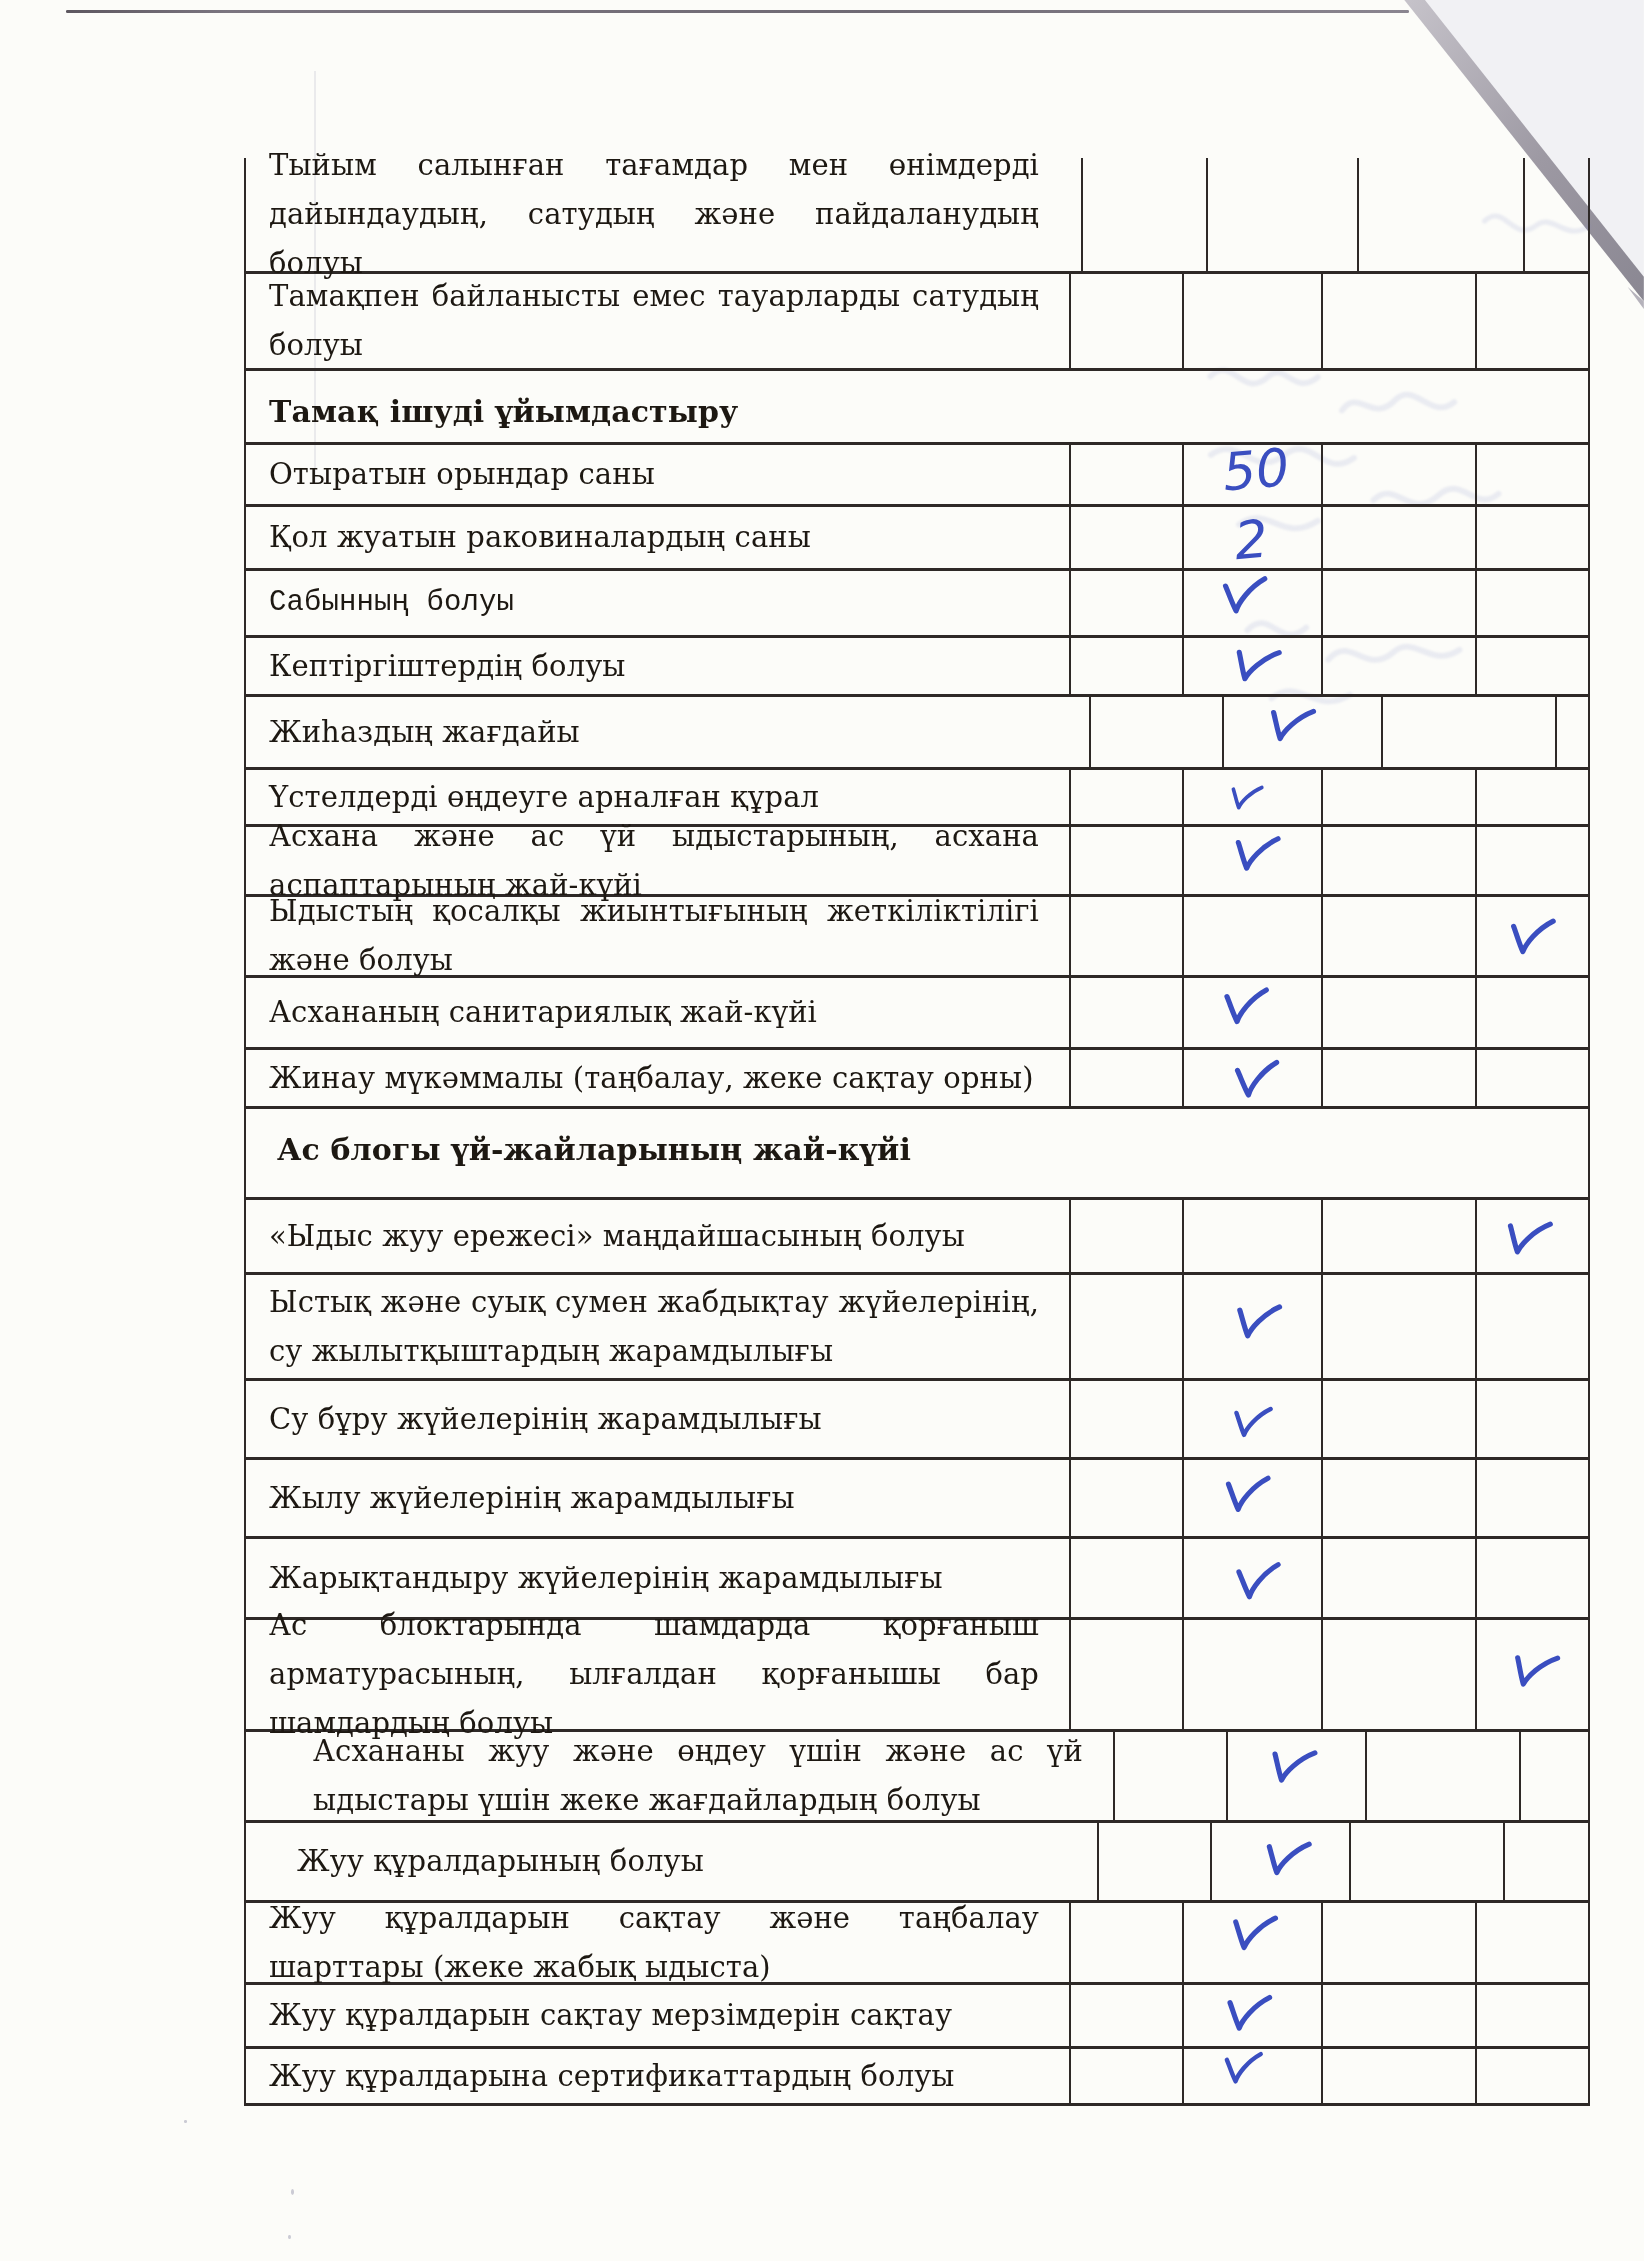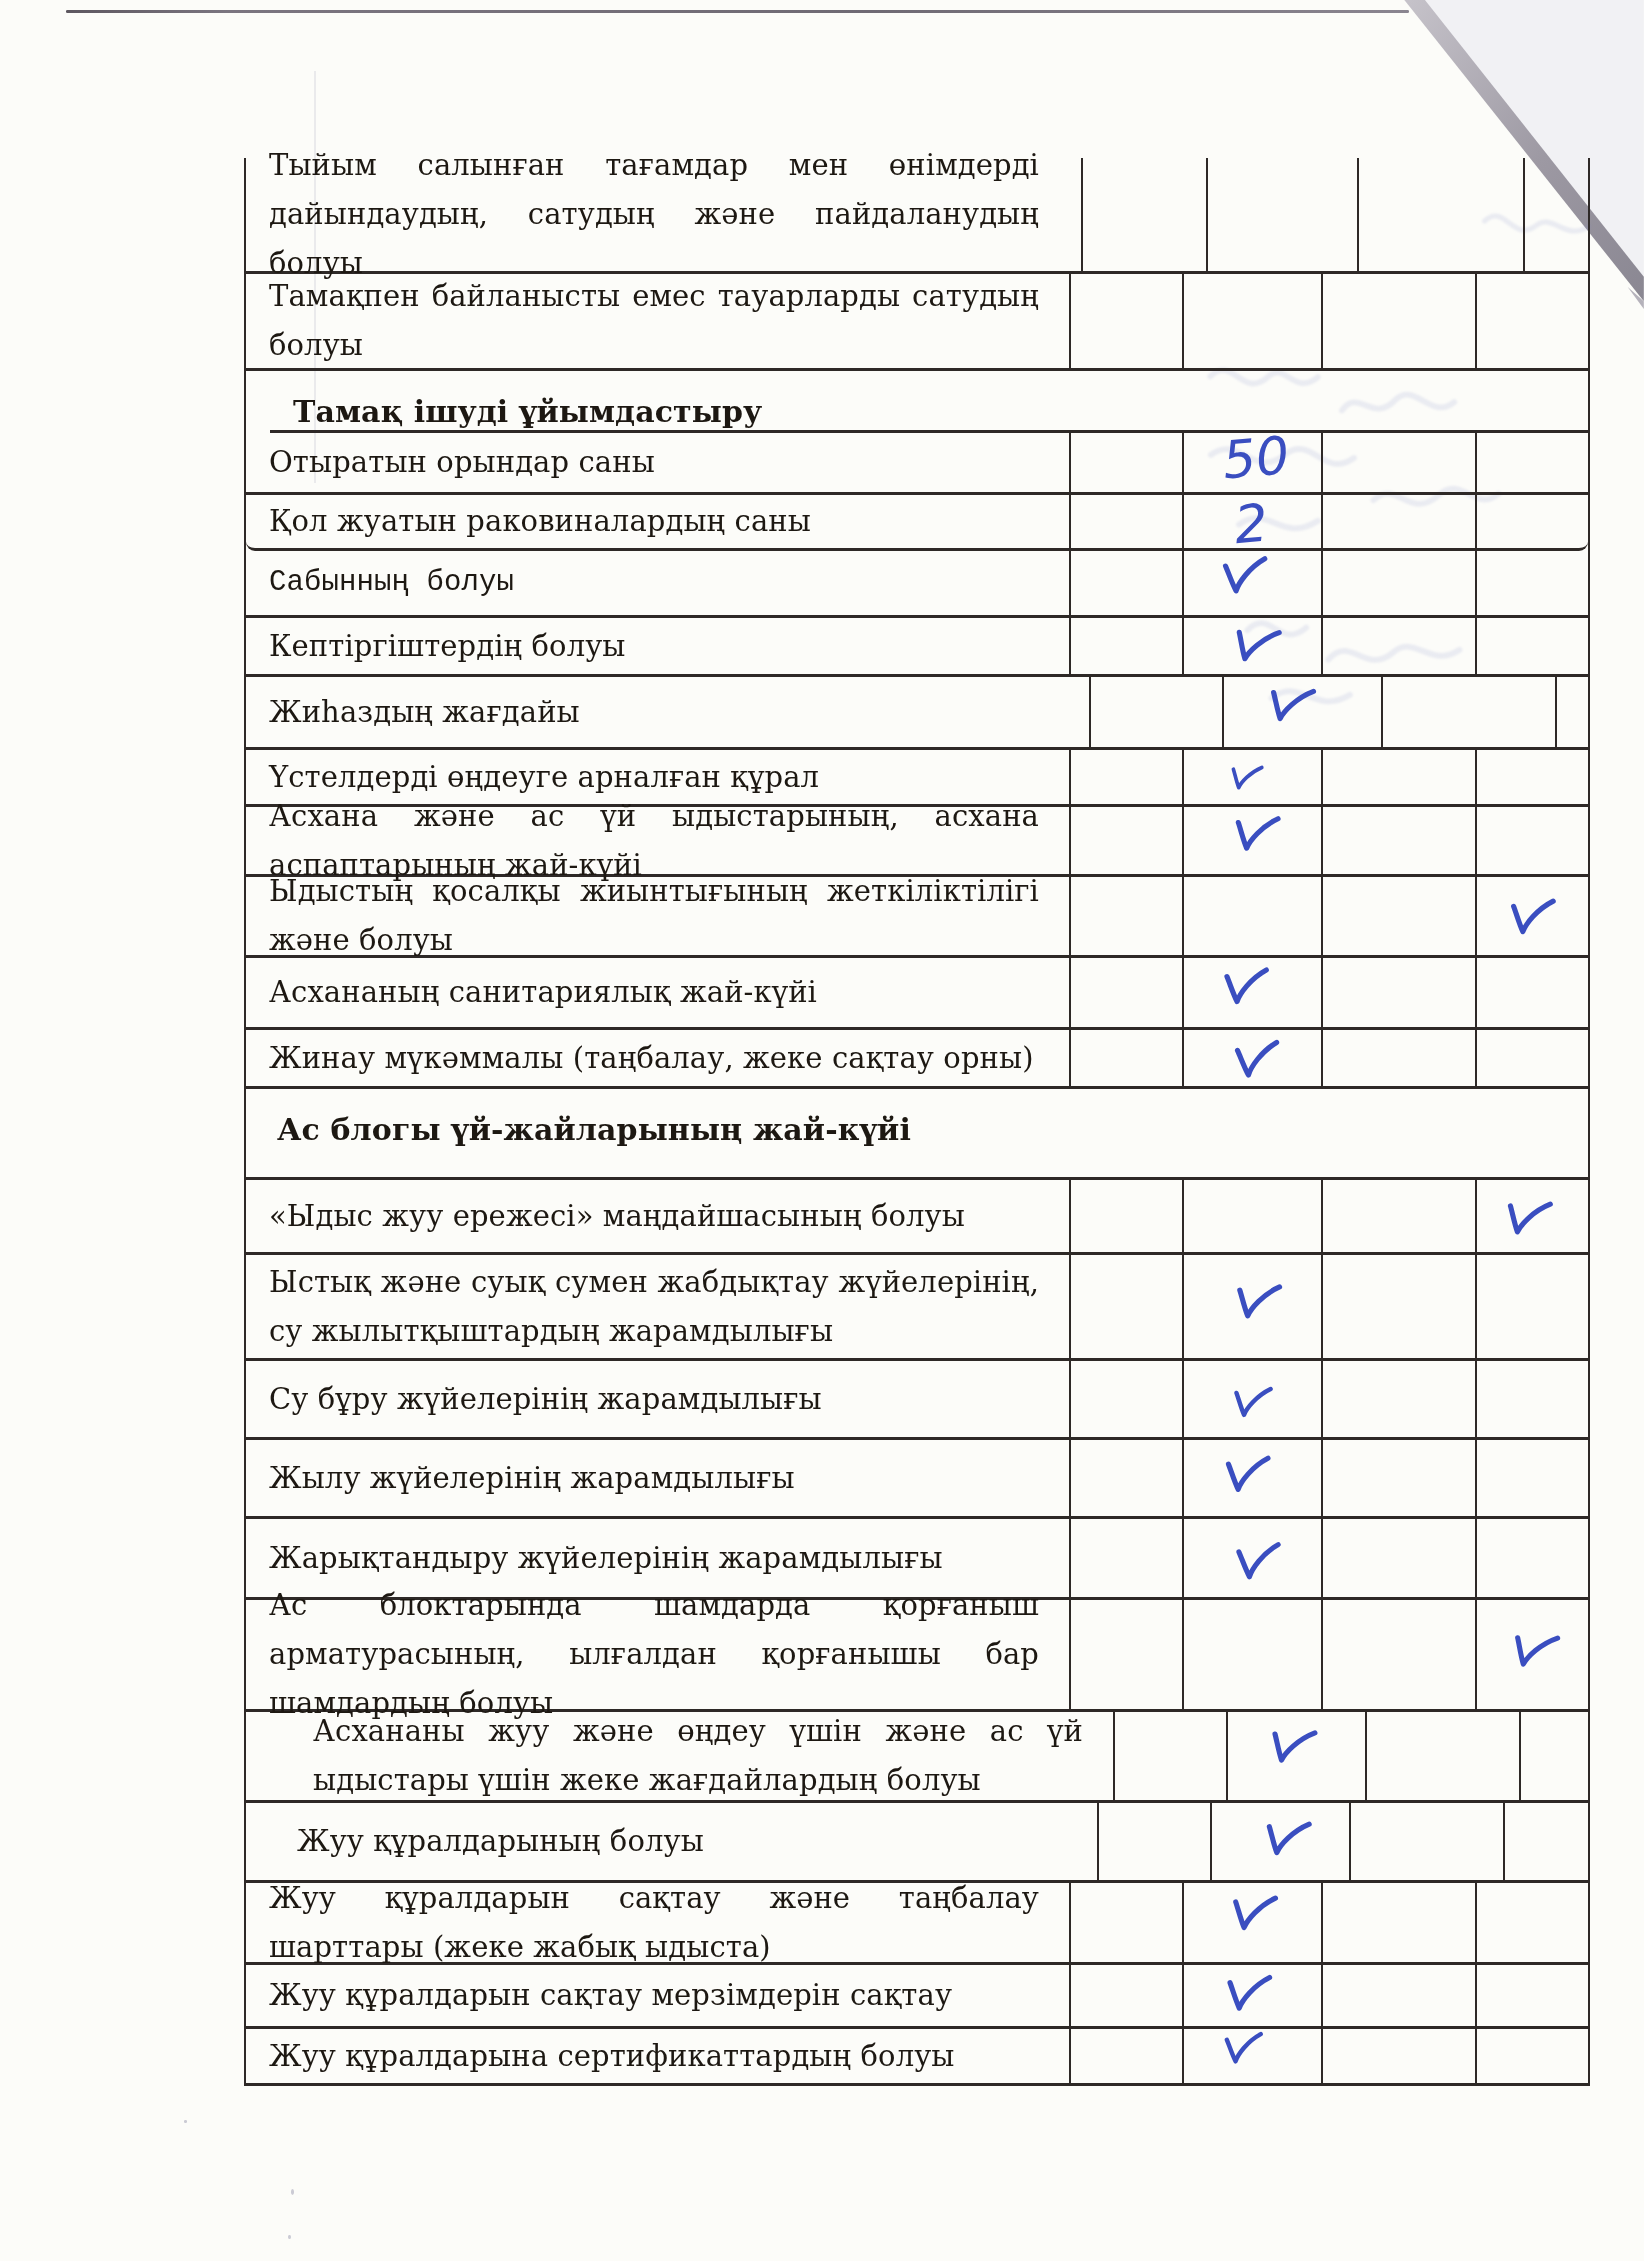--- a/index.html
+++ b/index.html
@@ -127,37 +127,37 @@
       </div>
       <div class="t-row" style="height: 97px;">
         <div class="cell-label">
           <span>Тамақпен байланысты емес тауарларды сатудың болуы</span>
         </div>
         <div class="cell c1"></div>
         <div class="cell c2"></div>
         <div class="cell c3"></div>
         <div class="cell c4"></div>
       </div>
-      <div class="t-row section-row" style="height: 62px; margin-left: 24px;">
+      <div class="t-row section-row" style="height: 74px;">
         <div class="cell-label">
           <span>Тамақ ішуді ұйымдастыру</span>
         </div>
       </div>
       <div class="t-row" style="height: 62px;">
         <div class="cell-label">
           <span>Отыратын орындар саны</span>
         </div>
         <div class="cell c1"></div>
         <div class="cell c2">
           <span class="hand-number" style="transform: translate(3.9px, -5.2px) rotate(-5deg);">50</span>
         </div>
         <div class="cell c3"></div>
         <div class="cell c4"></div>
       </div>
-      <div class="t-row" style="height: 56px; border-radius: 9px;">
+      <div class="t-row" style="height: 64px;">
         <div class="cell-label">
           <span>Қол жуатын раковиналардың саны</span>
         </div>
         <div class="cell c1"></div>
         <div class="cell c2">
           <span class="hand-number" style="transform: translate(-1.3px, 1.9px) rotate(-5deg);">2</span>
         </div>
         <div class="cell c3"></div>
         <div class="cell c4"></div>
       </div>

